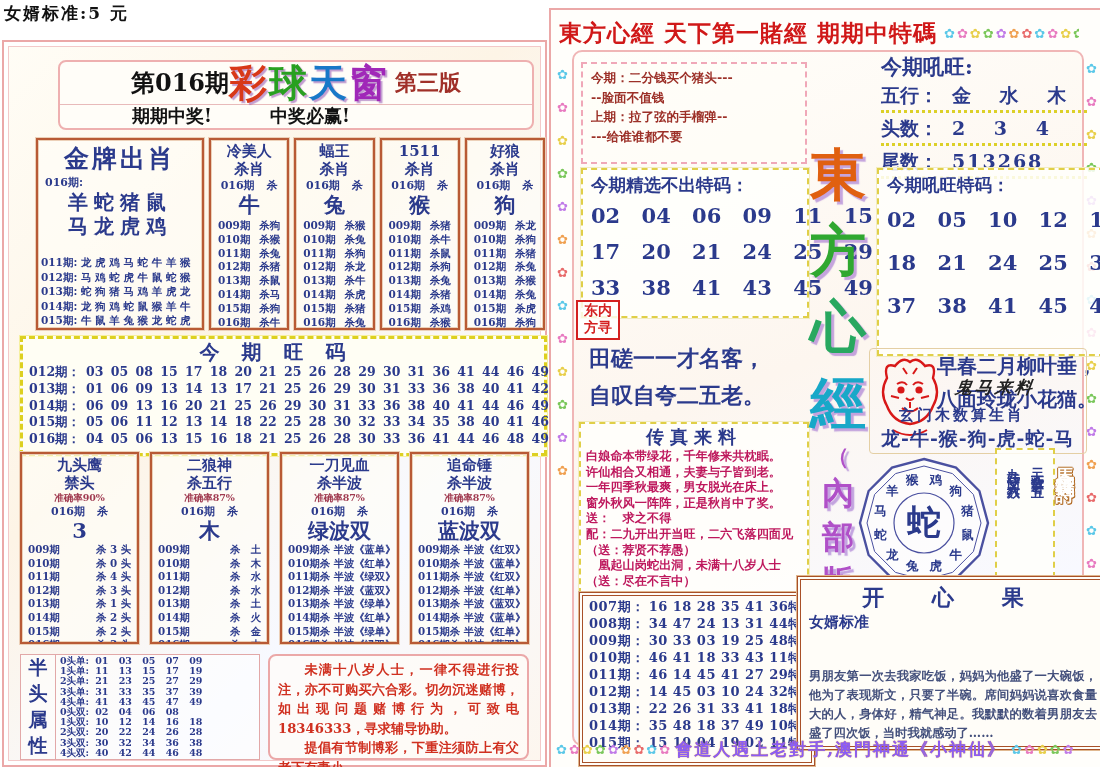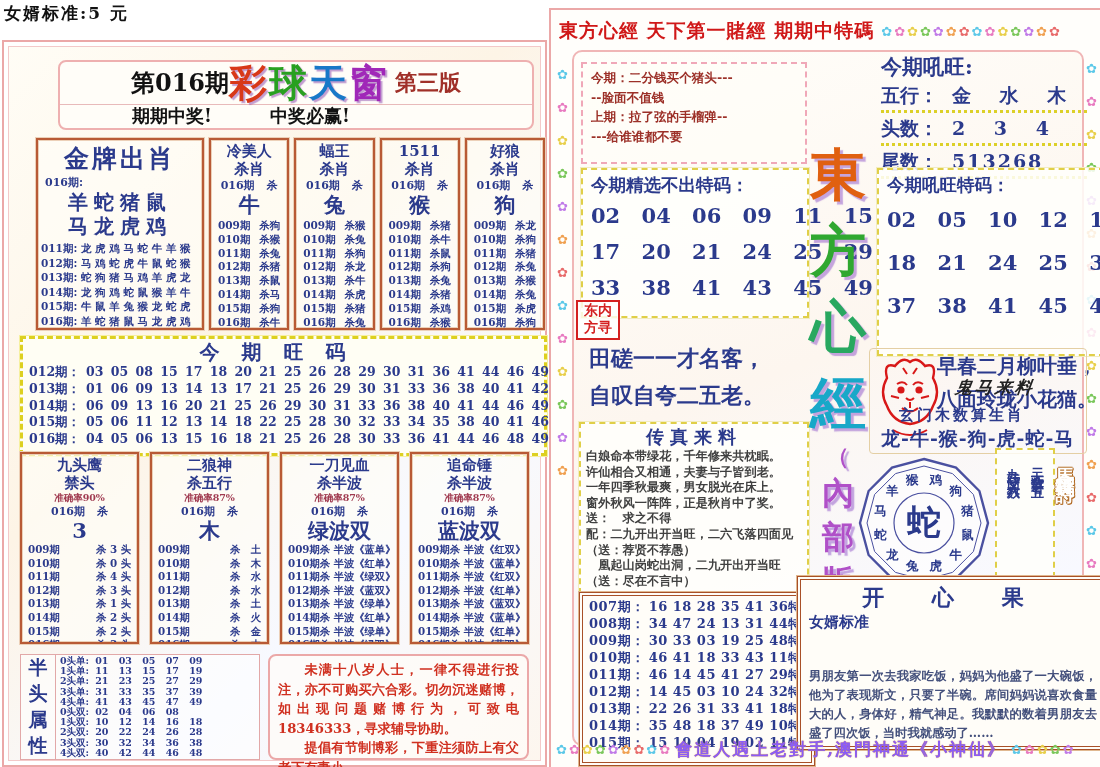--- a/index.html
+++ b/index.html
@@ -21,21 +21,21 @@
   #lp-edition{font-size:22px;font-weight:bold;color:#a03028;margin-left:6px;}
   #lp-slogans{display:flex;height:22px;align-items:center;font-size:18px;font-weight:bold;color:#111;}
   #lp-slogans .s1{margin-left:72px;}  #lp-slogans .s2{margin-left:58px;}
 
   .obox{border:2px solid #b85a35;box-shadow:0 0 0 1px #ecd0b8,inset 0 0 0 1px #ecd0b8;background:rgba(255,253,248,.65);overflow:hidden;}
   #lp-row1{left:32px;top:96px;width:509px;height:192px;display:flex;gap:5px;}
   #gold-box{flex:0 0 158px;text-align:center;padding:2px 3px;}
   #gold-box .gb-title{font-size:25px;font-weight:bold;letter-spacing:3px;color:#2b3a8c;}
   #gold-box .gb-issue{text-align:left;font-size:11px;font-weight:bold;color:#2b3a8c;margin-left:4px;}
   #gold-box .gb-big{font-size:20px;font-weight:bold;letter-spacing:6px;color:#2b3a8c;line-height:24px;}
-  #gold-box .gb-rows{margin-top:3px;}
+  #gold-box .gb-rows{margin-top:17px;}
   #gold-box .gb-row{font-size:10.5px;font-weight:bold;color:#2b3a8c;line-height:14.5px;text-align:left;white-space:nowrap;}
   .kbox{flex:1 1 0;text-align:center;padding:2px 2px;}
   .kb-title{font-size:15px;font-weight:bold;color:#2b3a8c;line-height:18px;white-space:pre-line;}
   .kb-issue{font-size:11px;font-weight:bold;color:#2b3a8c;line-height:15px;}
   .kb-issue .gap{display:inline-block;width:12px;}
   .kb-big{font-size:21px;font-weight:bold;color:#2b3a8c;line-height:24px;}
   .kb-rows{margin-top:2px;}
   .kb-row{display:flex;justify-content:space-between;padding:0 5px;font-size:10.5px;font-weight:bold;color:#2b3a8c;line-height:13.8px;white-space:nowrap;}
 
   #wangma{left:16px;top:294px;width:509px;height:112px;border:3px dashed #ddd020;background:#fffef4;
@@ -57,41 +57,41 @@
   .bt-row{font-size:9.5px;font-weight:bold;color:#2b3a8c;line-height:10.2px;white-space:nowrap;word-spacing:7px;}
   .bt-row .bt-k{margin-right:6px;word-spacing:0;}
   #warnbox{flex:1;border:2px solid #eba8a8;border-radius:8px;background:rgba(255,252,248,.7);padding:4px 8px;}
   .warn-p{font-size:13.2px;font-weight:bold;color:#d03020;line-height:19.5px;text-indent:2em;text-align:justify;}
 
   
   #right-page{left:549px;top:8px;width:549px;height:757px;border:2px solid #eba8a8;background:#fffefb;}
   #rp-frame{left:21px;top:40px;width:508px;height:692px;border:2px solid #f0b6b6;border-radius:10px;
       background:linear-gradient(160deg,#fffefa 0%,#fdf6ef 45%,#f8f9ff 80%,#fffdf8 100%);}
   #rp-banner{left:8px;top:8px;width:520px;height:28px;white-space:nowrap;overflow:hidden;}
-  #rp-banner .btxt{font-size:19px;font-weight:bold;color:#d01818;letter-spacing:1px;vertical-align:middle;margin-right:6px;}
+  #rp-banner .btxt{font-size:23px;font-weight:bold;color:#d01818;letter-spacing:1px;vertical-align:middle;margin-right:6px;}
   #lflowers{left:3px;top:48px;width:17px;}
   #rflowers{left:532px;top:42px;width:17px;}
 
   #riddle{left:30px;top:52px;width:206px;height:90px;border:2px dashed #f0a8b8;background:rgba(255,253,248,.7);padding:4px 8px;}
   .riddle-line{font-size:12.6px;font-weight:bold;color:#9c3028;line-height:19.5px;white-space:nowrap;}
 
   .ybox{border:2px dashed #e0cf48;background:rgba(255,255,252,.85);box-shadow:0 0 0 1px #f2ecc0;}
   #nospecial{left:30px;top:158px;width:208px;height:142px;padding:2px 8px;}
   .numtitle{font-size:17.5px;font-weight:bold;color:#2b3a8c;line-height:26px;}
   .numrow{font-size:21px;font-weight:bold;color:#2b3a8c;line-height:36px;word-spacing:14px;white-space:nowrap;}
 
   .stamp{border:2px solid #d42020;color:#d42020;font-weight:bold;text-align:center;background:rgba(255,255,255,.8);}
   #stamp1{left:25px;top:290px;width:40px;height:36px;font-size:14px;line-height:17px;}
 
   #poem1{left:38px;top:330px;width:212px;}
   .poem1-line{font-size:22px;font-weight:bold;color:#2b3a8c;line-height:37px;white-space:nowrap;}
 
   #faxbox{left:28px;top:412px;width:216px;height:166px;padding:1px 5px;}
   #faxbox .fx-title{text-align:center;font-size:18px;font-weight:bold;color:#2b3a8c;letter-spacing:6px;line-height:24px;}
-  .fx-line{font-size:12.2px;font-weight:bold;color:#404040;line-height:15.6px;white-space:nowrap;}
+  .fx-line{font-size:12.2px;font-weight:bold;color:#be185d;line-height:15.6px;white-space:nowrap;}
 
   #results{left:28px;top:582px;width:216px;height:162px;border:4px double #a85028;box-shadow:0 0 0 1px #e0b890;background:#fffdf8;padding:2px 6px;}
   .res-row{font-size:13px;font-weight:bold;color:#2b3a8c;line-height:17px;white-space:nowrap;letter-spacing:.5px;}
   .res-row .res-p{margin-right:4px;}
 
   #vtitle{left:248px;top:128px;width:78px;text-align:center;}
   #vtitle span{display:block;font-weight:bold;text-shadow:3px 3px 1px rgba(140,80,200,.5);}
 
   #houwang{left:330px;top:44px;width:206px;}
   #hw-title{font-size:21px;font-weight:bold;color:#2b3a8c;line-height:26px;}
@@ -616,21 +616,21 @@
     <div id="faxbox" class="abs ybox">
       <div class="fx-title">传真来料</div>
       <div>
           <div class="fx-line">白娘命本带绿花，千年修来共枕眠。</div>
           <div class="fx-line">许仙相合又相通，夫妻与子皆到老。</div>
           <div class="fx-line">一年四季秋最爽，男女脱光在床上。</div>
           <div class="fx-line">窗外秋风一阵阵，正是秋肖中了奖。</div>
           <div class="fx-line">送：　求之不得</div>
           <div class="fx-line">配：二九开出开当旺，二六飞落四面见</div>
           <div class="fx-line">（送：荐贤不荐愚）</div>
-          <div class="fx-line">　凰起山岗蛇出洞，二九开出开当旺</div>
+          <div class="fx-line">　凰起山岗蛇出洞，未满十八岁人士</div>
           <div class="fx-line">（送：尽在不言中）</div>
         </div>
     </div>
 
     <div id="results" class="abs">
       <div>
           <div class="res-row"><span class="res-p">007期：</span>16 18 28 35 41 36特37</div>
           <div class="res-row"><span class="res-p">008期：</span>34 47 24 13 31 44特08</div>
           <div class="res-row"><span class="res-p">009期：</span>30 33 03 19 25 48特44</div>
           <div class="res-row"><span class="res-p">010期：</span>46 41 18 33 43 11特36</div>

